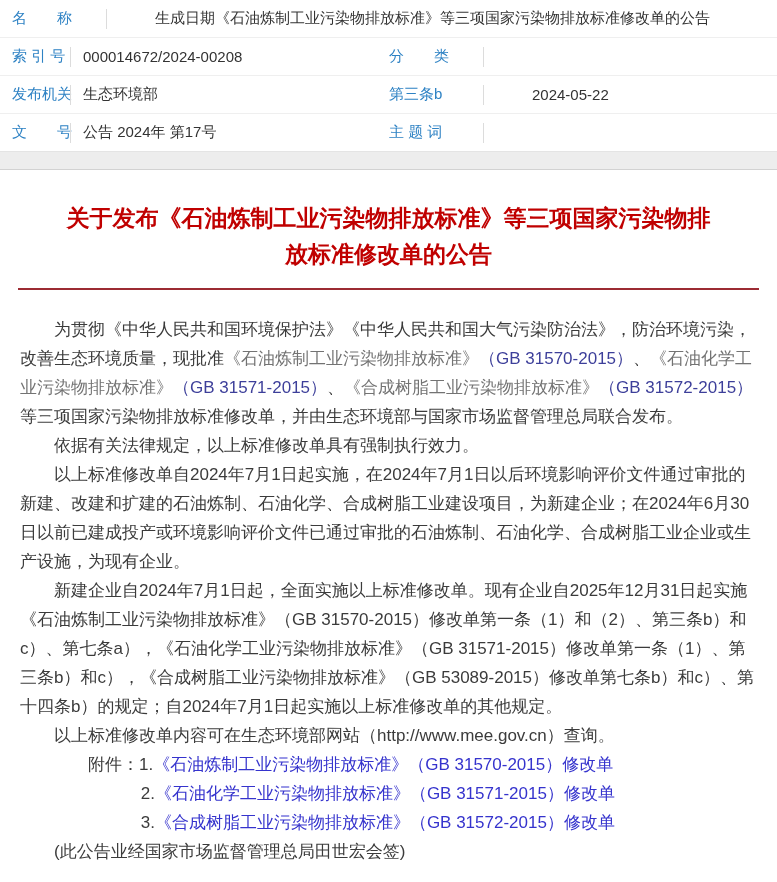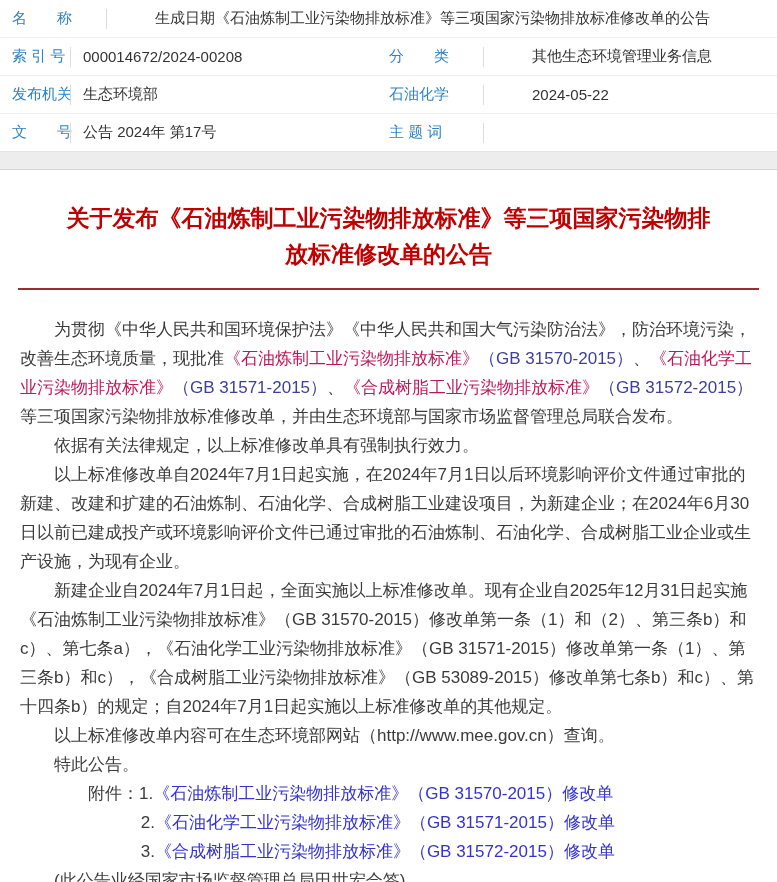--- a/index.html
+++ b/index.html
@@ -24,21 +24,21 @@
   .gray-band{height:17px; background:#ededed; border-top:1px solid #e4e4e4; border-bottom:1px solid #d2d2d2;}
   
   .content{padding:26px 0 14px;}
   .doc-title{
     text-align:center; color:#c00000; font-weight:bold;
     font-size:23px; line-height:36px; padding:0 55px; margin:4px;
   }
   .red-rule{border:none; border-top:2px solid #9c2b33; margin:16px 18px 0; height:0;}
   .body-text{margin-top:25px; padding:0 20px; font-size:17px; line-height:29px; color:#3b3b3b;}
   .body-text p{margin:0; text-indent:2em;}
-  .seg-link{color:#be185d;}
+  .seg-link{color:#737373;}
   .seg-gb{color:#3d3f9a;}
   .seg-text{color:inherit;}
   .att-line{margin:0; text-indent:0; padding-left:2em;}
   .att-line.att-indent{padding-left:5.1em;}
   .att-prefix{color:#3b3b3b;}
   .att-link{color:#3533cd; cursor:pointer;}
   .note-line{margin:0; text-indent:2em;}
 </style>
 </head>
 <body>
@@ -53,31 +53,30 @@
   </div>
   <div class="meta-row">
     <div class="meta-cell">
       <span class="meta-label">索 引 号</span>
       <span class="meta-divider"></span>
       <span class="meta-value">000014672/2024-00208</span>
     </div>
     <div class="meta-cell grow">
       <span class="meta-label">分　　类</span>
       <span class="meta-divider"></span>
-      <span class="meta-value">其他生态环境管理业务信息</span>
     </div>
   </div>
   <div class="meta-row">
     <div class="meta-cell">
       <span class="meta-label">发布机关</span>
       <span class="meta-divider"></span>
       <span class="meta-value">生态环境部</span>
     </div>
     <div class="meta-cell grow">
-      <span class="meta-label">石油化学</span>
+      <span class="meta-label">第三条b</span>
       <span class="meta-divider"></span>
       <span class="meta-value">2024-05-22</span>
     </div>
   </div>
   <div class="meta-row">
     <div class="meta-cell">
       <span class="meta-label">文　　号</span>
       <span class="meta-divider"></span>
       <span class="meta-value">公告 2024年 第17号</span>
     </div>
@@ -95,21 +94,20 @@
   <h1 class="doc-title"><span>关于发布《石油炼制工业污染物排放标准》等三项国家污染物排</span><br><span>放标准修改单的公告</span></h1>
 
   <hr class="red-rule">
 
   <div class="body-text">
     <p><span class="seg-text">为贯彻《中华人民共和国环境保护法》《中华人民共和国大气污染防治法》，防治环境污染，改善生态环境质量，现批准</span><span class="seg-link">《石油炼制工业污染物排放标准》</span><span class="seg-gb">（GB 31570-2015）</span><span class="seg-text">、</span><span class="seg-link">《石油化学工业污染物排放标准》</span><span class="seg-gb">（GB 31571-2015）</span><span class="seg-text">、</span><span class="seg-link">《合成树脂工业污染物排放标准》</span><span class="seg-gb">（GB 31572-2015）</span><span class="seg-text">等三项国家污染物排放标准修改单，并由生态环境部与国家市场监督管理总局联合发布。</span></p>
     <p>依据有关法律规定，以上标准修改单具有强制执行效力。</p>
     <p>以上标准修改单自2024年7月1日起实施，在2024年7月1日以后环境影响评价文件通过审批的新建、改建和扩建的石油炼制、石油化学、合成树脂工业建设项目，为新建企业；在2024年6月30日以前已建成投产或环境影响评价文件已通过审批的石油炼制、石油化学、合成树脂工业企业或生产设施，为现有企业。</p>
     <p>新建企业自2024年7月1日起，全面实施以上标准修改单。现有企业自2025年12月31日起实施《石油炼制工业污染物排放标准》（GB 31570-2015）修改单第一条（1）和（2）、第三条b）和c）、第七条a），《石油化学工业污染物排放标准》（GB 31571-2015）修改单第一条（1）、第三条b）和c），《合成树脂工业污染物排放标准》（GB 53089-2015）修改单第七条b）和c）、第十四条b）的规定；自2024年7月1日起实施以上标准修改单的其他规定。</p>
     <p>以上标准修改单内容可在生态环境部网站（http://www.mee.gov.cn）查询。</p>
-    <p>特此公告。</p>
 
     <p class="att-line">
       <span class="att-prefix">附件：1.</span><span class="att-link">《石油炼制工业污染物排放标准》（GB 31570-2015）修改单</span>
     </p>
     <p class="att-line att-indent">
       <span class="att-prefix">2.</span><span class="att-link">《石油化学工业污染物排放标准》（GB 31571-2015）修改单</span>
     </p>
     <p class="att-line att-indent">
       <span class="att-prefix">3.</span><span class="att-link">《合成树脂工业污染物排放标准》（GB 31572-2015）修改单</span>
     </p>

